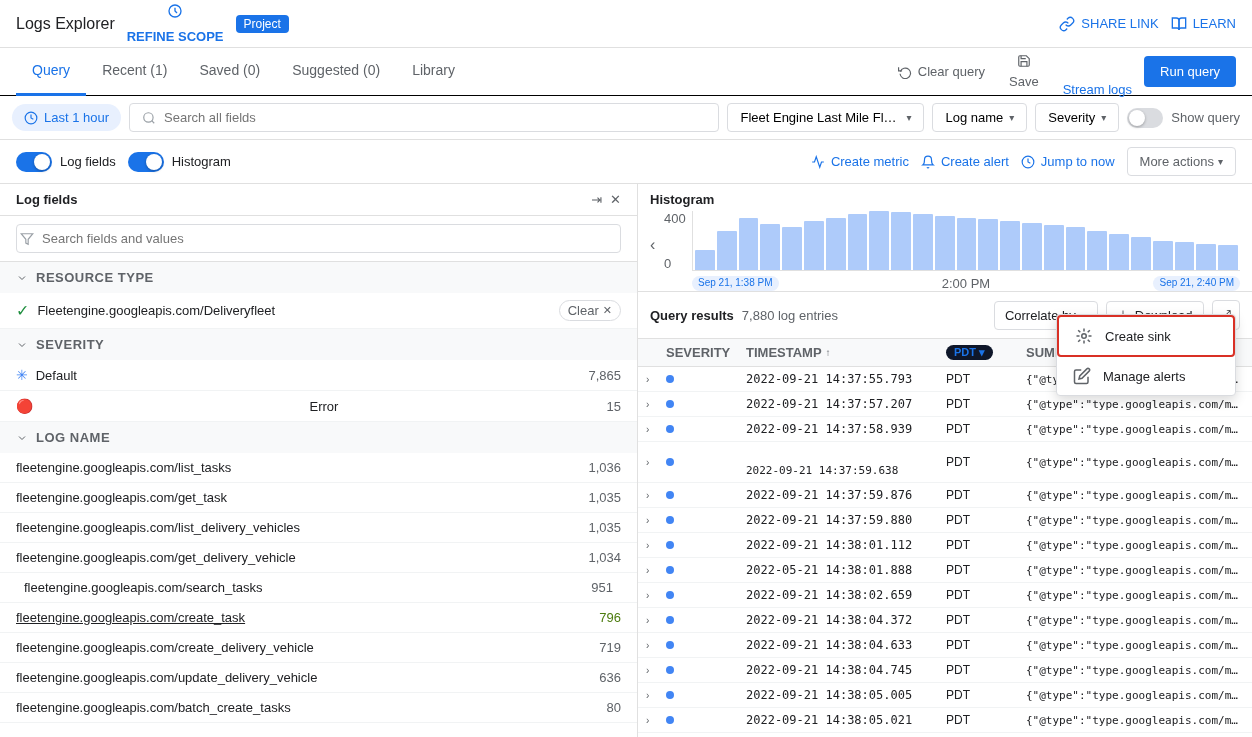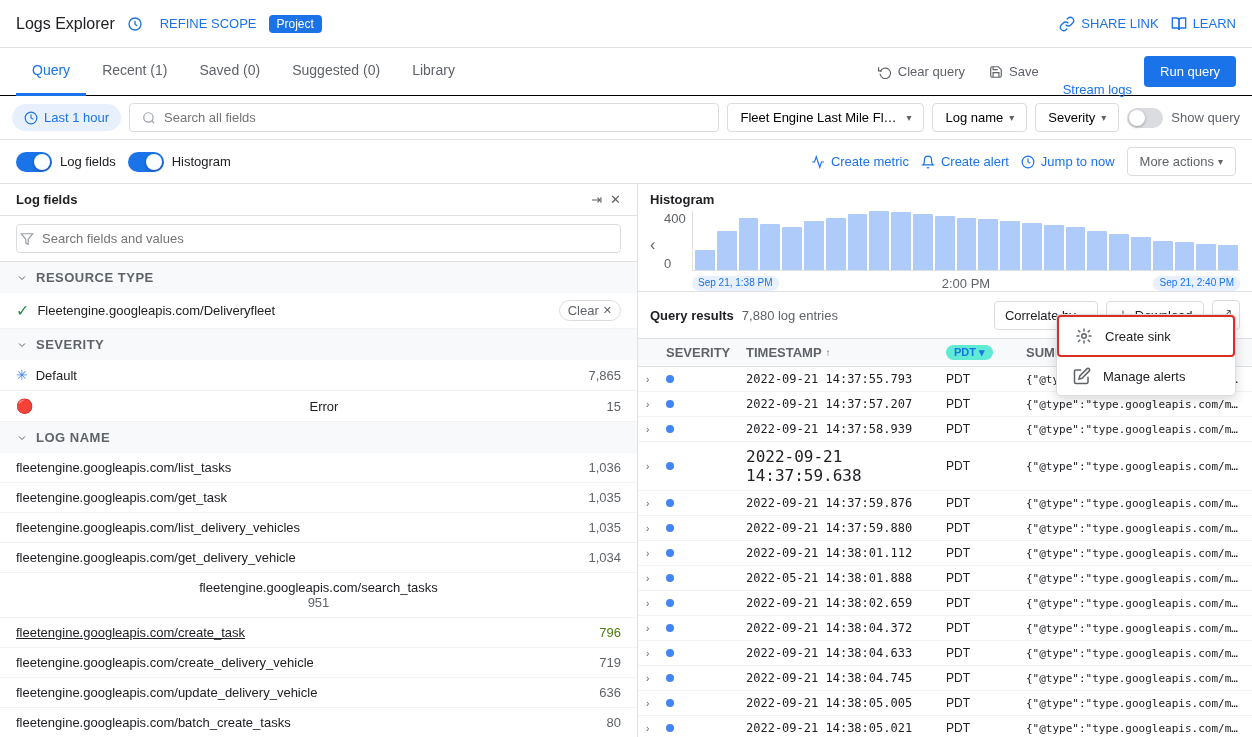--- a/index.html
+++ b/index.html
@@ -3,21 +3,21 @@
   <meta charset="utf-8">
   <style>
     * { box-sizing: border-box; margin: 0; padding: 0; font-family: 'Google Sans', Arial, sans-serif; font-size: 13px; }
     body { background: #fff; overflow: hidden; width: 1252px; height: 737px; }
   </style>
 </head>
 <body>
 
 <div style="display:flex;align-items:center;height:48px;padding:0 16px;border-bottom:1px solid #e0e0e0;gap:12px;">
   <span style="font-size:16px;font-weight:500;color:#202124;white-space:nowrap;">Logs Explorer</span>
-  <button style="display:flex;align-items:center;gap:17px;color:#1a73e8;font-size:13px;font-weight:400;cursor:pointer;border:none;background:none;">
+  <button style="display:flex;align-items:center;gap:10px;color:#1a73e8;font-size:13px;font-weight:700;cursor:pointer;border:none;background:none;flex-direction:column;">
     <svg width="16" height="16" viewBox="0 0 24 24" fill="none" stroke="#1a73e8" stroke-width="2">
         <circle cx="12" cy="12" r="9"></circle>
         <path d="M12 7v5l3 3"></path>
       </svg>
     <span>REFINE SCOPE</span>
   </button>
   <span style="background:#1a73e8;color:#fff;border-radius:4px;padding:2px 8px;font-size:12px;font-weight:500;">Project</span>
   <div style="flex:1;"></div>
   <button style="display:flex;align-items:center;gap:6px;color:#1a73e8;font-size:13px;font-weight:500;cursor:pointer;border:none;background:none;">
     <svg width="16" height="16" viewBox="0 0 24 24" fill="none" stroke="#1a73e8" stroke-width="2">
@@ -42,21 +42,21 @@
   <div style="padding:0 16px;height:48px;display:flex;align-items:center;cursor:pointer;color:#5f6368;font-size:14px;font-weight:500;border-bottom:3px solid transparent;">Suggested (0)</div>
   <div style="padding:0 16px;height:48px;display:flex;align-items:center;cursor:pointer;color:#5f6368;font-size:14px;font-weight:500;border-bottom:3px solid transparent;">Library</div>
   <div style="flex:1;"></div>
   <button style="display:flex;align-items:center;gap:6px;color:#5f6368;font-size:13px;cursor:pointer;border:none;background:none;padding:6px 12px;">
     <svg width="14" height="14" viewBox="0 0 24 24" fill="none" stroke="#5f6368" stroke-width="2">
         <polyline points="1 4 1 10 7 10"></polyline>
         <path d="M3.51 15a9 9 0 1 0 .49-3.68"></path>
       </svg>
     <span>Clear query</span>
   </button>
-  <button style="display:flex;align-items:center;gap:6px;color:#5f6368;font-size:13px;cursor:pointer;border:none;background:none;padding:6px 12px;">
+  <button style="display:flex;align-items:center;gap:6px;color:#5f6368;font-size:13px;cursor:pointer;border:none;background:none;padding:6px 12px;flex-direction:column;">
     <svg width="14" height="14" viewBox="0 0 24 24" fill="none" stroke="#5f6368" stroke-width="2">
         <path d="M19 21H5a2 2 0 0 1-2-2V5a2 2 0 0 1 2-2h11l5 5v11a2 2 0 0 1-2 2z"></path>
         <polyline points="17 21 17 13 7 13 7 21"></polyline>
         <polyline points="7 3 7 8 15 8"></polyline>
       </svg>
     <span>Save</span>
   </button>
   <button style="color:#1a73e8;font-size:13px;cursor:pointer;border:none;background:none;padding:6px 12px;margin-top:35px;">
     <span>Stream logs</span>
   </button>
@@ -211,21 +211,21 @@
         <span style="color:#5f6368;font-size:13px;">1,035</span>
       </div>
       <div style="display:flex;align-items:center;padding:7px 16px;cursor:pointer;border-bottom:1px solid #f1f3f4;">
         <span style="flex:1;color:#202124;font-size:13px;">fleetengine.googleapis.com/list_delivery_vehicles</span>
         <span style="color:#5f6368;font-size:13px;">1,035</span>
       </div>
       <div style="display:flex;align-items:center;padding:7px 16px;cursor:pointer;border-bottom:1px solid #f1f3f4;">
         <span style="flex:1;color:#202124;font-size:13px;">fleetengine.googleapis.com/get_delivery_vehicle</span>
         <span style="color:#5f6368;font-size:13px;">1,034</span>
       </div>
-      <div style="display:flex;align-items:center;padding:7px 3px;cursor:pointer;border-bottom:1px solid #f1f3f4;flex-direction:column;">
+      <div style="display:flex;align-items:flex-start;padding:7px 24px;cursor:pointer;border-bottom:1px solid #f1f3f4;">
         <span style="flex:1;color:#202124;font-size:13px;">fleetengine.googleapis.com/search_tasks</span>
         <span style="color:#5f6368;font-size:13px;">951</span>
       </div>
       <div style="display:flex;align-items:center;padding:7px 16px;cursor:pointer;border-bottom:1px solid #f1f3f4;">
         <span style="flex:1;color:#202124;font-size:13px;text-decoration:underline;">fleetengine.googleapis.com/create_task</span>
         <span style="color:#4d7c0f;font-size:13px;">796</span>
       </div>
       <div style="display:flex;align-items:center;padding:7px 16px;cursor:pointer;border-bottom:1px solid #f1f3f4;">
         <span style="flex:1;color:#202124;font-size:13px;">fleetengine.googleapis.com/create_delivery_vehicle</span>
         <span style="color:#5f6368;font-size:13px;">719</span>
@@ -312,21 +312,21 @@
     </div>
 
     <div style="overflow-y:auto;flex:1;">
       <div style="display:flex;align-items:center;padding:6px 8px;background:#f8f9fa;border-bottom:1px solid #e0e0e0;font-size:11px;font-weight:600;color:#5f6368;position:sticky;top:0;z-index:2;">
         <div style="width:20px;"></div>
         <div style="width:80px;">SEVERITY</div>
         <div style="width:200px;display:flex;align-items:center;gap:4px;cursor:pointer;">
           TIMESTAMP <span style="font-size:10px;">↑</span>
         </div>
         <div style="width:80px;display:flex;align-items:center;gap:4px;">
-          <span style="background:#5eead4;color:#1a73e8;border-radius:12px;padding:1px 8px;font-size:11px;">PDT ▾</span>
+          <span style="background:#0f172a;color:#1a73e8;border-radius:12px;padding:1px 8px;font-size:11px;">PDT ▾</span>
         </div>
         <div style="flex:1;display:flex;align-items:center;gap:4px;">
           SUMMARY
           <button style="display:flex;align-items:center;gap:4px;color:#1a73e8;font-size:11px;cursor:pointer;border:none;background:none;margin-left:8px;">
             <svg width="10" height="10" viewBox="0 0 24 24" fill="none" stroke="#1a73e8" stroke-width="2">
                 <path d="M11 4H4a2 2 0 0 0-2 2v14a2 2 0 0 0 2 2h14a2 2 0 0 0 2-2v-7"></path>
                 <path d="M18.5 2.5a2.121 2.121 0 0 1 3 3L12 15l-4 1 1-4 9.5-9.5z"></path>
               </svg>
             EDIT
           </button>
@@ -359,21 +359,21 @@
     </div>
     <div style="width:200px;color:#202124;font-size:12px;font-family:monospace;">2022-09-21  14:37:58.939</div>
     <div style="width:80px;font-size:12px;color:#202124;">PDT</div>
     <div style="flex:1;color:#202124;overflow:hidden;text-overflow:ellipsis;white-space:nowrap;font-family:monospace;font-size:11px;">{"@type":"type.googleapis.com/maps.fleetengine.de...</div>
   </div>
           <div style="display: flex; align-items: center; padding: 5px 8px; border-bottom: 1px solid rgb(241, 243, 244); cursor: pointer; font-size: 12px;">
     <div style="width:20px;color:#5f6368;cursor:pointer;font-size:10px;">›</div>
     <div style="width:80px;display:flex;align-items:center;">
       <span style="width:8px;height:8px;border-radius:50%;background:#4285f4;display:inline-block;"></span>
     </div>
-    <div style="width:200px;color:#202124;font-size:16px;font-family:monospace;">2022-09-21  14:37:59.638</div>
+    <div style="width:200px;color:#202124;font-size:11px;font-family:monospace;margin-top:17px;">2022-09-21  14:37:59.638</div>
     <div style="width:80px;font-size:12px;color:#202124;">PDT</div>
     <div style="flex:1;color:#202124;overflow:hidden;text-overflow:ellipsis;white-space:nowrap;font-family:monospace;font-size:11px;">{"@type":"type.googleapis.com/maps.fleetengine.de...</div>
   </div>
           <div style="display: flex; align-items: center; padding: 5px 8px; border-bottom: 1px solid rgb(241, 243, 244); cursor: pointer; font-size: 12px;">
     <div style="width:20px;color:#5f6368;cursor:pointer;font-size:10px;">›</div>
     <div style="width:80px;display:flex;align-items:center;">
       <span style="width:8px;height:8px;border-radius:50%;background:#4285f4;display:inline-block;"></span>
     </div>
     <div style="width:200px;color:#202124;font-size:12px;font-family:monospace;">2022-09-21  14:37:59.876</div>
     <div style="width:80px;font-size:12px;color:#202124;">PDT</div>

